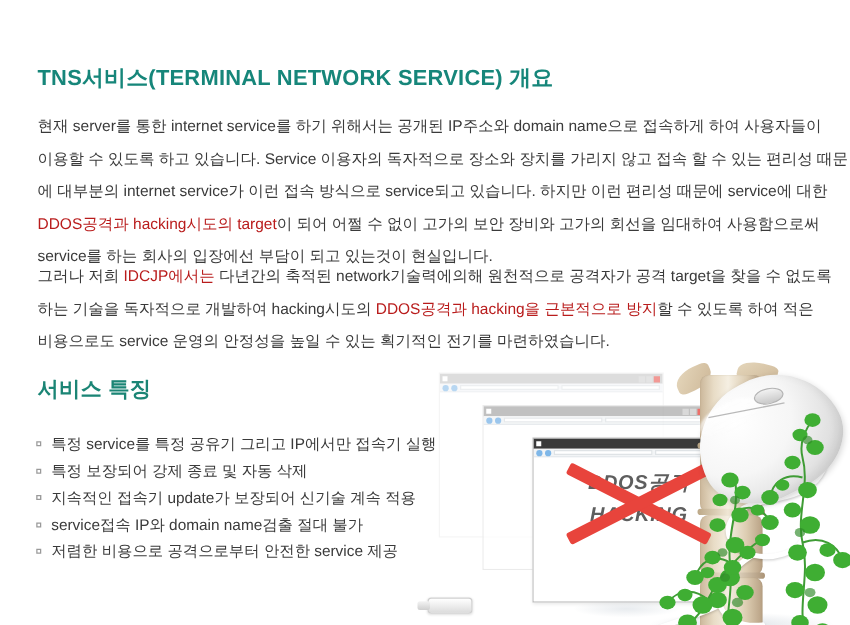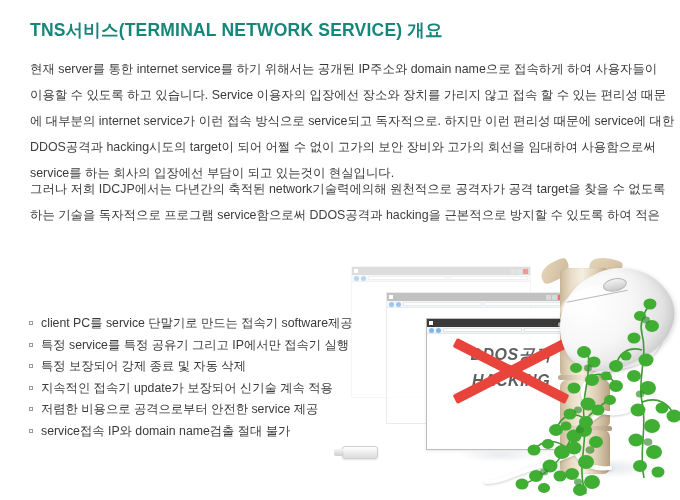--- a/index.html
+++ b/index.html
@@ -14,20 +14,21 @@
     overflow: hidden;
     font-family: "Liberation Sans", "DejaVu Sans", sans-serif;
     -webkit-font-smoothing: antialiased;
   }
 
   
   .page {
     position: absolute;
     inset: 0;
     background: #ffffff;
+    margin-top: 32px;
   }
 
   
   .main-title {
     position: absolute;
     left: 30px;
     top: 18px;
     font-size: 17.5px;
     font-weight: bold;
     color: #16867a;
@@ -53,21 +54,21 @@
     width: 628px;
     font-size: 12.4px;
     line-height: 26px;
     color: #3a3a3a;
   }
   #para-1 { top: 56px; }
   #para-2 { top: 176px; }
 
   .para-line { white-space: nowrap; }
 
-  .hl-orange { color: #404040; }
+  .hl-orange { color: #b91c1c; }
 
   
   .feature-list {
     position: absolute;
     left: 28px;
     top: 313px;
     margin: 0;
     padding: 0;
     list-style: none;
     z-index: 4;
@@ -356,40 +357,41 @@
 </style>
 </head>
 <body>
 
 <div class="page">
 
   <div class="main-title">TNS서비스(TERMINAL NETWORK SERVICE) 개요</div>
 
   <div class="body-block" id="para-1">
       <div class="para-line"><span>현재 server를 통한 internet service를 하기 위해서는 공개된 IP주소와 domain name으로 접속하게 하여 사용자들이</span></div>
-      <div class="para-line"><span>이용할 수 있도록 하고 있습니다. Service 이용자의 입장에선 장소와 장치를 가리지 않고 접속 할 수 있는 편리성 때문</span></div>
-      <div class="para-line"><span>에 대부분의 internet service가 이런 접속 방식으로 service되고 독자적으로. 하지만 이런 편리성 때문에 service에 대한</span></div>
+      <div class="para-line"><span>이용할 수 있도록 하고 있습니다. Service 이용자의 독자적으로 장소와 장치를 가리지 않고 접속 할 수 있는 편리성 때문</span></div>
+      <div class="para-line"><span>에 대부분의 internet service가 이런 접속 방식으로 service되고 있습니다. 하지만 이런 편리성 때문에 service에 대한</span></div>
       <div class="para-line"><span class="hl-orange">DDOS공격과 hacking시도의 target</span><span>이 되어 어쩔 수 없이 고가의 보안 장비와 고가의 회선을 임대하여 사용함으로써</span></div>
       <div class="para-line"><span>service를 하는 회사의 입장에선 부담이 되고 있는것이 현실입니다.</span></div>
     </div>
 
   <div class="body-block" id="para-2">
       <div class="para-line"><span>그러나 저희 </span><span class="hl-orange">IDCJP에서는</span><span> 다년간의 축적된 network기술력에의해 원천적으로 공격자가 공격 target을 찾을 수 없도록</span></div>
-      <div class="para-line"><span>하는 기술을 독자적으로 프로그램 service함으로써 </span><span class="hl-orange">DDOS공격과 hacking을 근본적으로 방지</span><span>할 수 있도록 하여 적은</span></div>
-    </div>
-
+      <div class="para-line"><span>하는 기술을 독자적으로 개발하여 hacking시도의 </span><span class="hl-orange">DDOS공격과 hacking을 근본적으로 방지</span><span>할 수 있도록 하여 적은</span></div>
+      <div class="para-line"><span>비용으로도 service 운영의 안정성을 높일 수 있는 획기적인 전기를 마련하였습니다.</span></div>
+    </div>
+
+  <div class="section-title">서비스 특징</div>
 
   <ul class="feature-list">
-      <li><span class="bullet-sq"></span><span>client PC를 service 단말기로 만드는 접속기 software제공</span></li>
       <li><span class="bullet-sq"></span><span>특정 service를 특정 공유기 그리고 IP에서만 접속기 실행</span></li>
       <li><span class="bullet-sq"></span><span>특정 보장되어 강제 종료 및 자동 삭제</span></li>
       <li><span class="bullet-sq"></span></li>
       <li><span class="bullet-sq"></span><span>지속적인 접속기 update가 보장되어 신기술 계속 적용</span></li>
+      <li><span class="bullet-sq"></span><span>service접속 IP와 domain name검출 절대 불가</span></li>
       <li><span class="bullet-sq"></span><span>저렴한 비용으로 공격으로부터 안전한 service 제공</span></li>
-      <li><span class="bullet-sq"></span><span>service접속 IP와 domain name검출 절대 불가</span></li>
     </ul>
 
   <div class="illustration">
 
     <div class="ground-shadow s2"></div>
     <div class="ground-shadow"></div>
 
     <div class="win" id="win-back">
       <div class="titlebar">
         <span class="tb-ico"></span>

